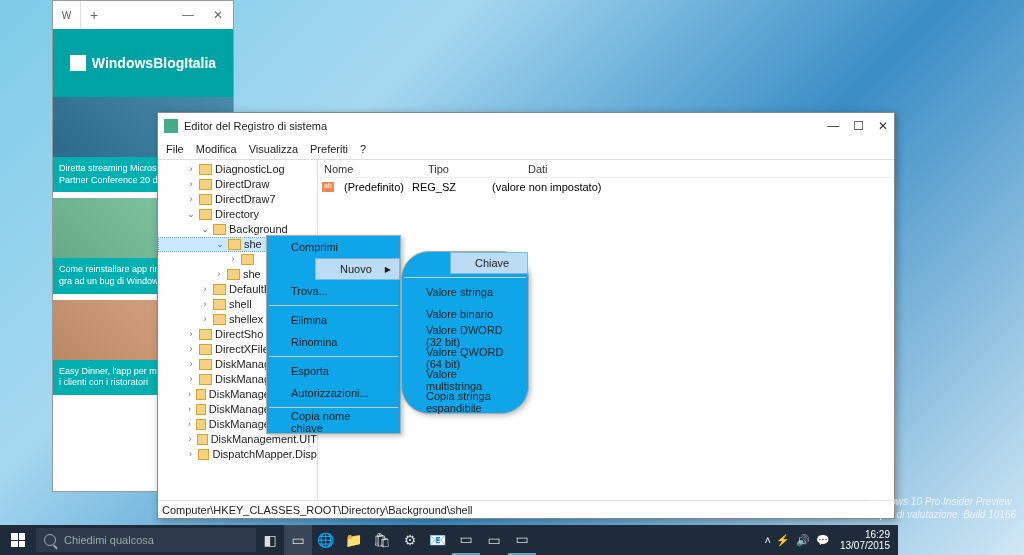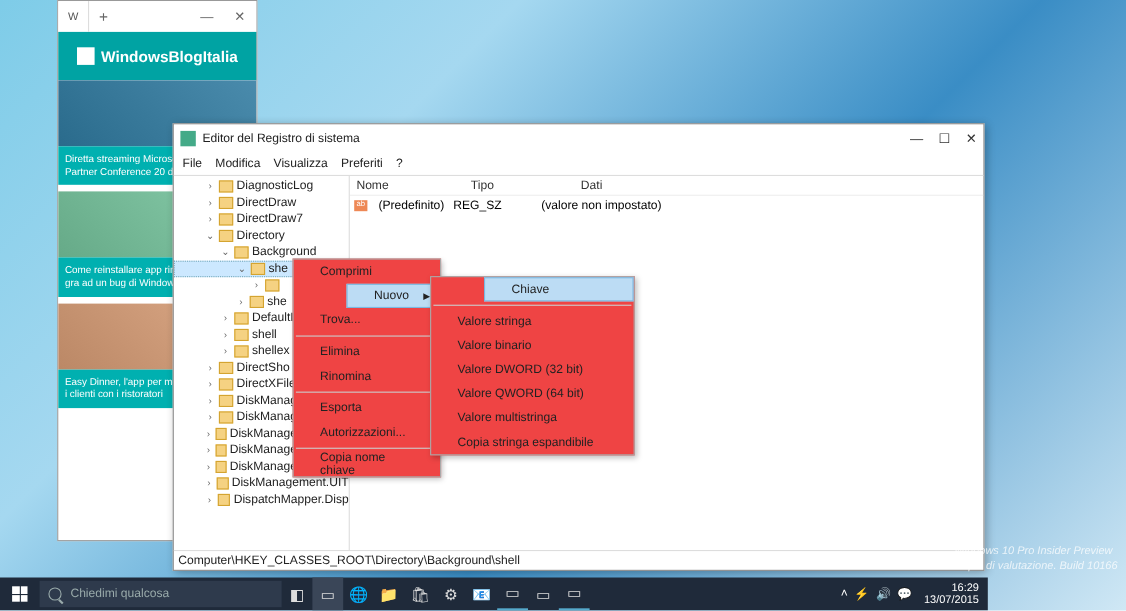--- a/index.html
+++ b/index.html
@@ -5,21 +5,21 @@
 * { box-sizing: border-box; margin: 0; padding: 0; font-family: "Segoe UI", Tahoma, sans-serif; }
 body { width: 1024px; height: 555px; background: linear-gradient(135deg, #7ecce8 0%, #a5d8f0 30%, #3a8dc5 60%, #d0e8f5 100%); overflow: hidden; position: relative; }
 
 
 .edge-window { position: absolute; left: 52px; top: 0; width: 182px; height: 492px; background: #fff; border: 1px solid #999; }
 .edge-titlebar { height: 28px; background: #fff; display: flex; align-items: center; }
 .edge-tab { width: 28px; height: 28px; display: flex; align-items: center; justify-content: center; font-size: 10px; color: #555; border-right: 1px solid #ddd; }
 .edge-tab-plus { width: 26px; font-size: 14px; color: #666; text-align: center; }
 .edge-controls { margin-left: auto; display: flex; }
 .edge-btn { width: 30px; height: 28px; font-size: 12px; color: #666; text-align: center; line-height: 28px; }
-.edge-header { height: 44px; background: #00a3a3; display: flex; align-items: center; justify-content: center; color: #fff; font-size: 14px; font-weight: 600; }
+.edge-header { height: 68px; background: #00a3a3; display: flex; align-items: center; justify-content: center; color: #fff; font-size: 14px; font-weight: 600; }
 .edge-logo-icon { width: 16px; height: 16px; background: #fff; margin-right: 6px; }
 .edge-content { padding: 0; background: #fff; }
 .edge-card { margin-bottom: 6px; }
 .edge-card-img { height: 60px; background: linear-gradient(45deg, #2a6b8c, #4a8bac); }
 .edge-card-text { background: #00b0b0; color: #fff; font-size: 9px; padding: 6px; line-height: 1.3; }
 
 
 .regedit-window { position: absolute; left: 157px; top: 112px; width: 738px; height: 407px; background: #fff; border: 1px solid #888; box-shadow: 2px 2px 8px rgba(0,0,0,0.3); display: flex; flex-direction: column; }
 .regedit-titlebar { height: 26px; display: flex; align-items: center; padding: 0 6px; }
 .regedit-icon { width: 14px; height: 14px; background: #4a8; margin-right: 6px; }
@@ -36,27 +36,27 @@
 .tree-item.sel { background: #cce8ff; border: 1px dotted #7ab; } .pad2 { padding-left: 28px; } .pad3 { padding-left: 42px; } .pad4 { padding-left: 56px; } .pad5 { padding-left: 70px; }
 
 
 .values { flex: 1; font-size: 11px; }
 .val-header { display: flex; height: 18px; align-items: center; border-bottom: 1px solid #eee; color: #333; gap: 20px; }
 .col-n { width: 90px; padding-left: 6px; } .col-t { width: 80px; } .col-d { flex: 1; }
 .val-row { display: flex; height: 18px; align-items: center; }
 .val-icon { width: 12px; height: 10px; background: #e85; margin: 0 4px; font-size: 7px; color: #fff; text-align: center; }
 
 
-.ctxmenu { position: absolute; background: #ef4444; border: 1px solid #aaa; box-shadow: 2px 2px 5px rgba(0,0,0,0.25); font-size: 11px; color: #222; z-index: 50; }
+.ctxmenu { position: absolute; background: #0ea5e9; border: 1px solid #aaa; box-shadow: 2px 2px 5px rgba(0,0,0,0.25); font-size: 11px; color: #222; z-index: 50; }
 .ctxmenu-item { height: 22px; padding: 0 24px 0 24px; display: flex; align-items: center; position: relative; }
 .ctxmenu-item.hover { background: #bcdcf4; border: 1px solid #7ab8e0; margin-left: 48px; }
 .ctxmenu-sep { height: 1px; background: #ccc; margin: 3px 2px; }
 .ctxmenu-arrow { position: absolute; right: 8px; font-size: 8px; }
 .ctx1 { left: 266px; top: 235px; width: 135px; }
-.ctx2 { left: 391px; top: 251px; width: 186px; }
+.ctx2 { left: 401px; top: 251px; width: 128px; border-radius: 28px; }
 
 
 .regedit-status { height: 18px; border-top: 1px solid #ddd; font-size: 11px; padding: 0 4px; line-height: 18px; color: #222; }
 
 
 .desktop-label { position: absolute; left: 44px; top: 538px; font-size: 10px; color: #fff; text-shadow: 1px 1px 2px rgba(0,0,0,0.5); }
 
 
 .watermark { position: absolute; right: 8px; bottom: 34px; font-size: 10px; color: rgba(255,255,255,0.75); text-align: left; line-height: 1.3; font-style: italic; }
 

